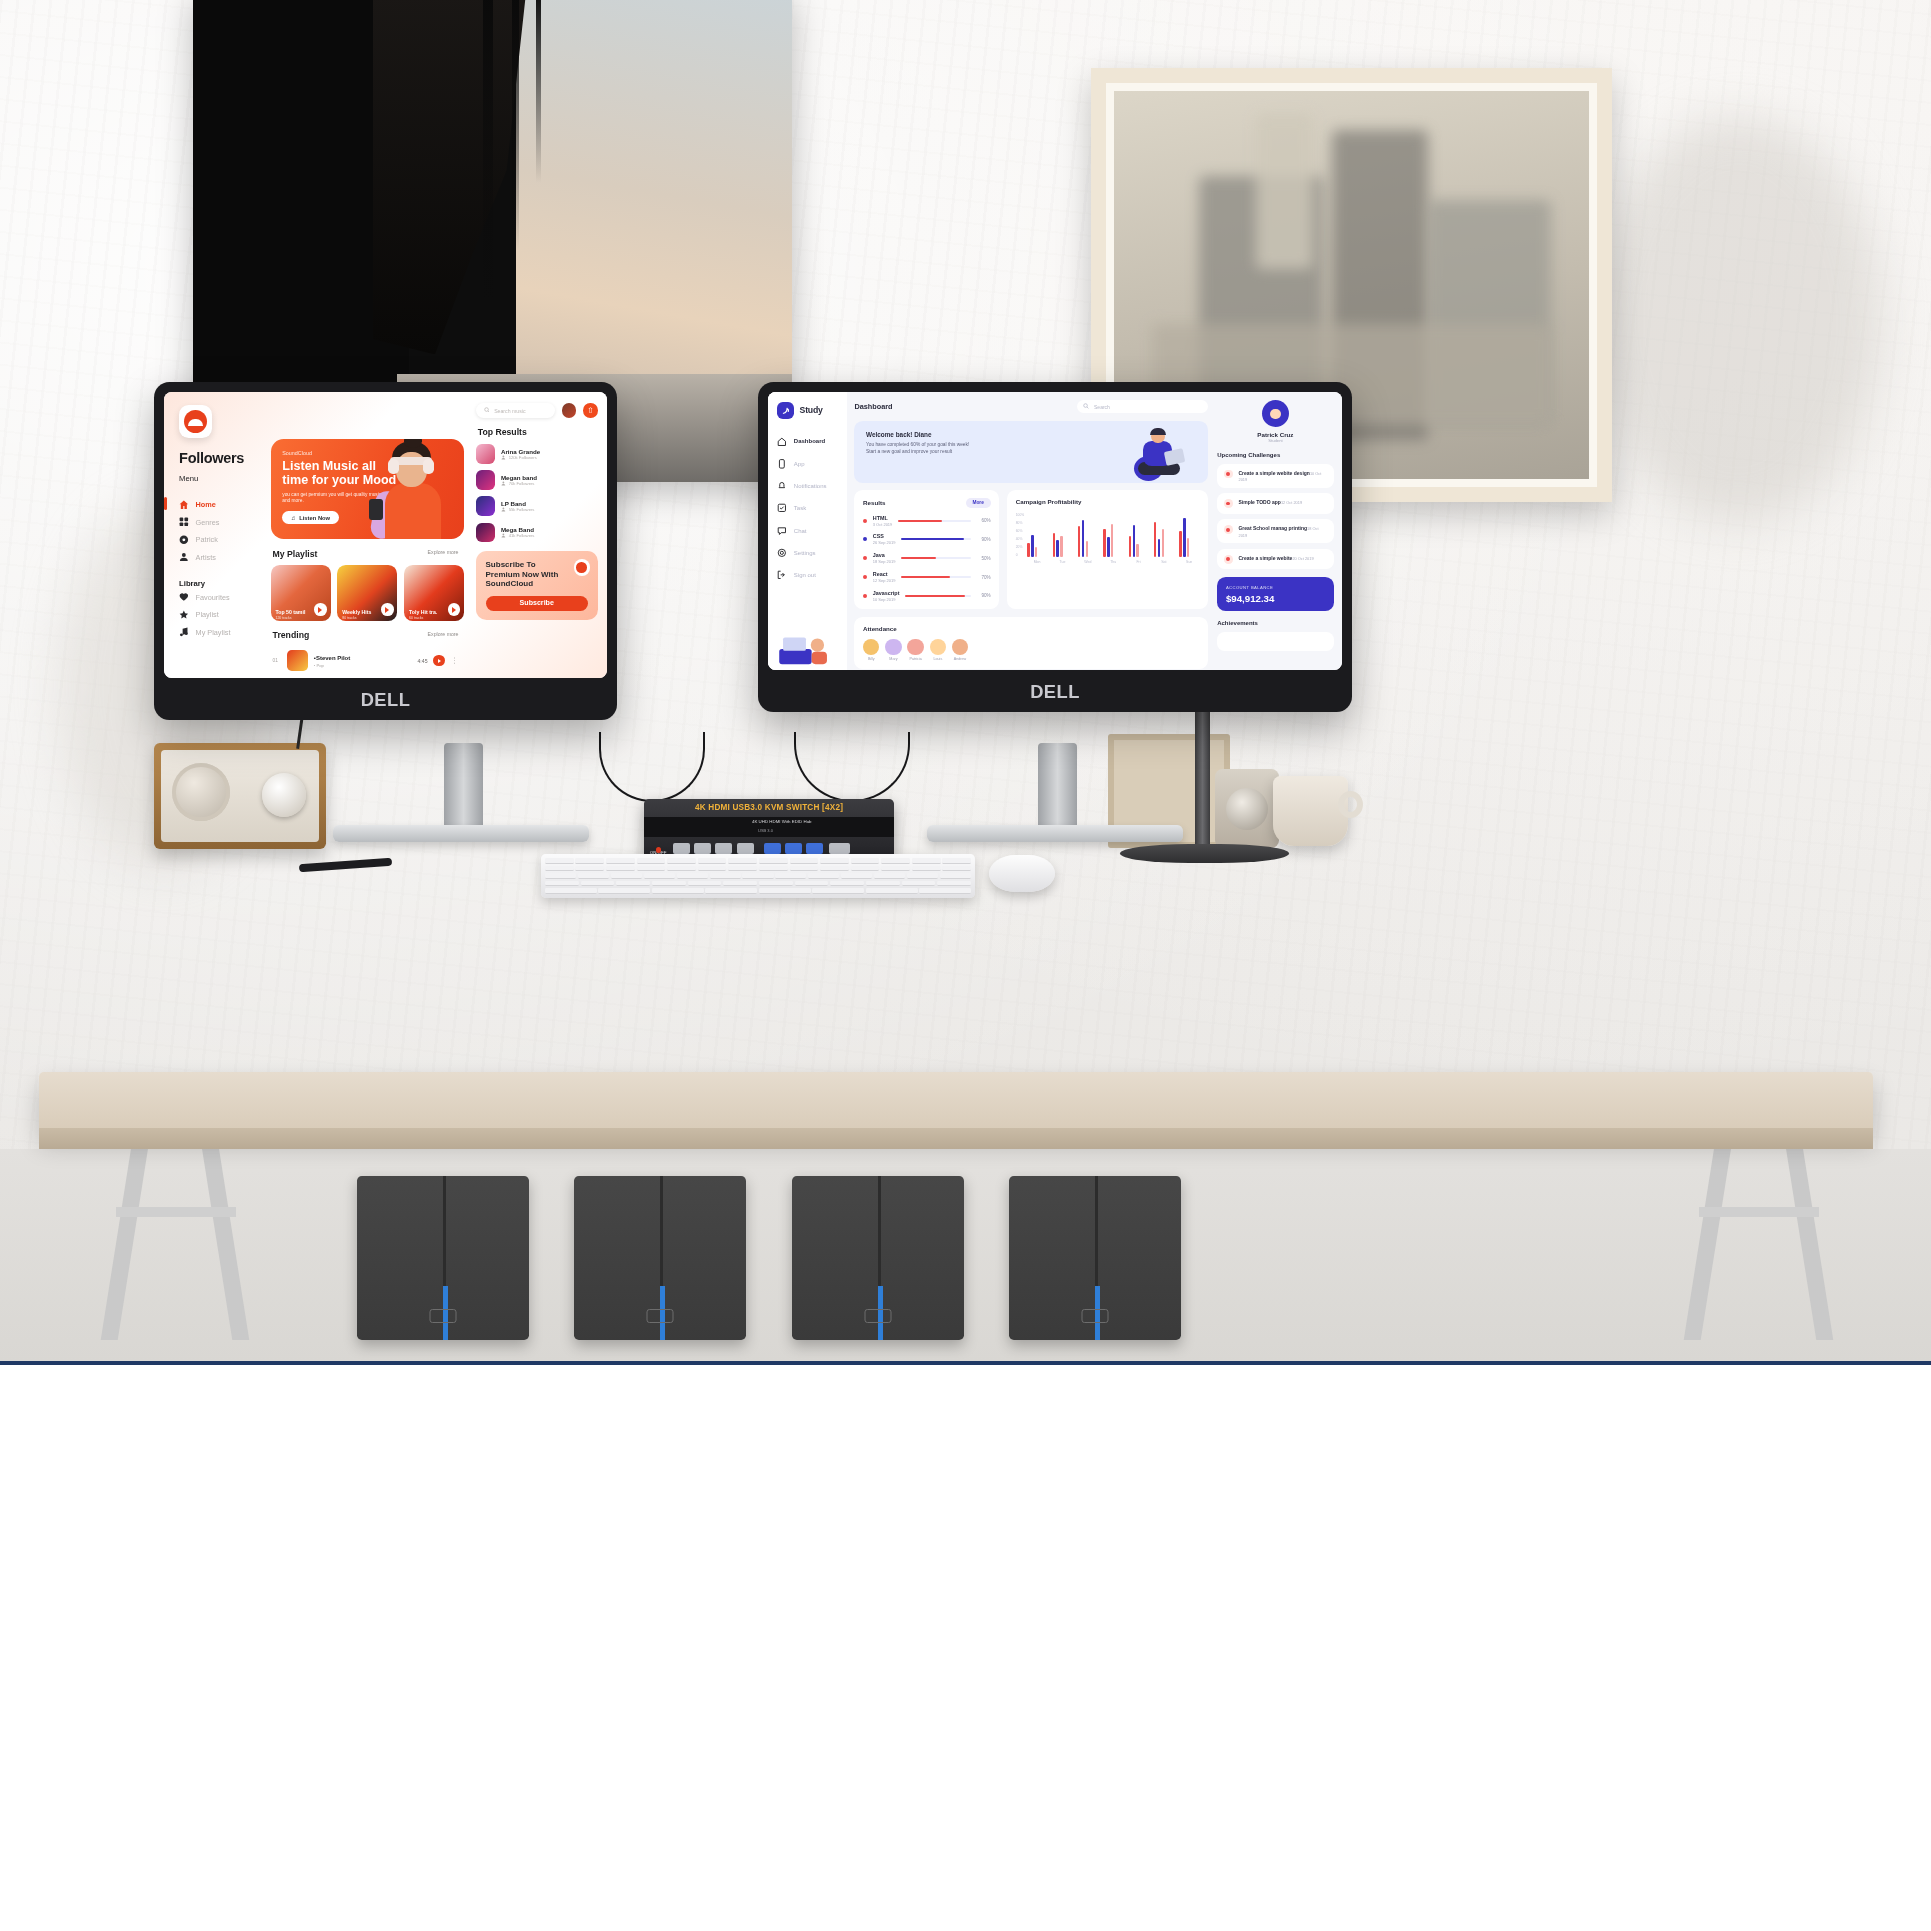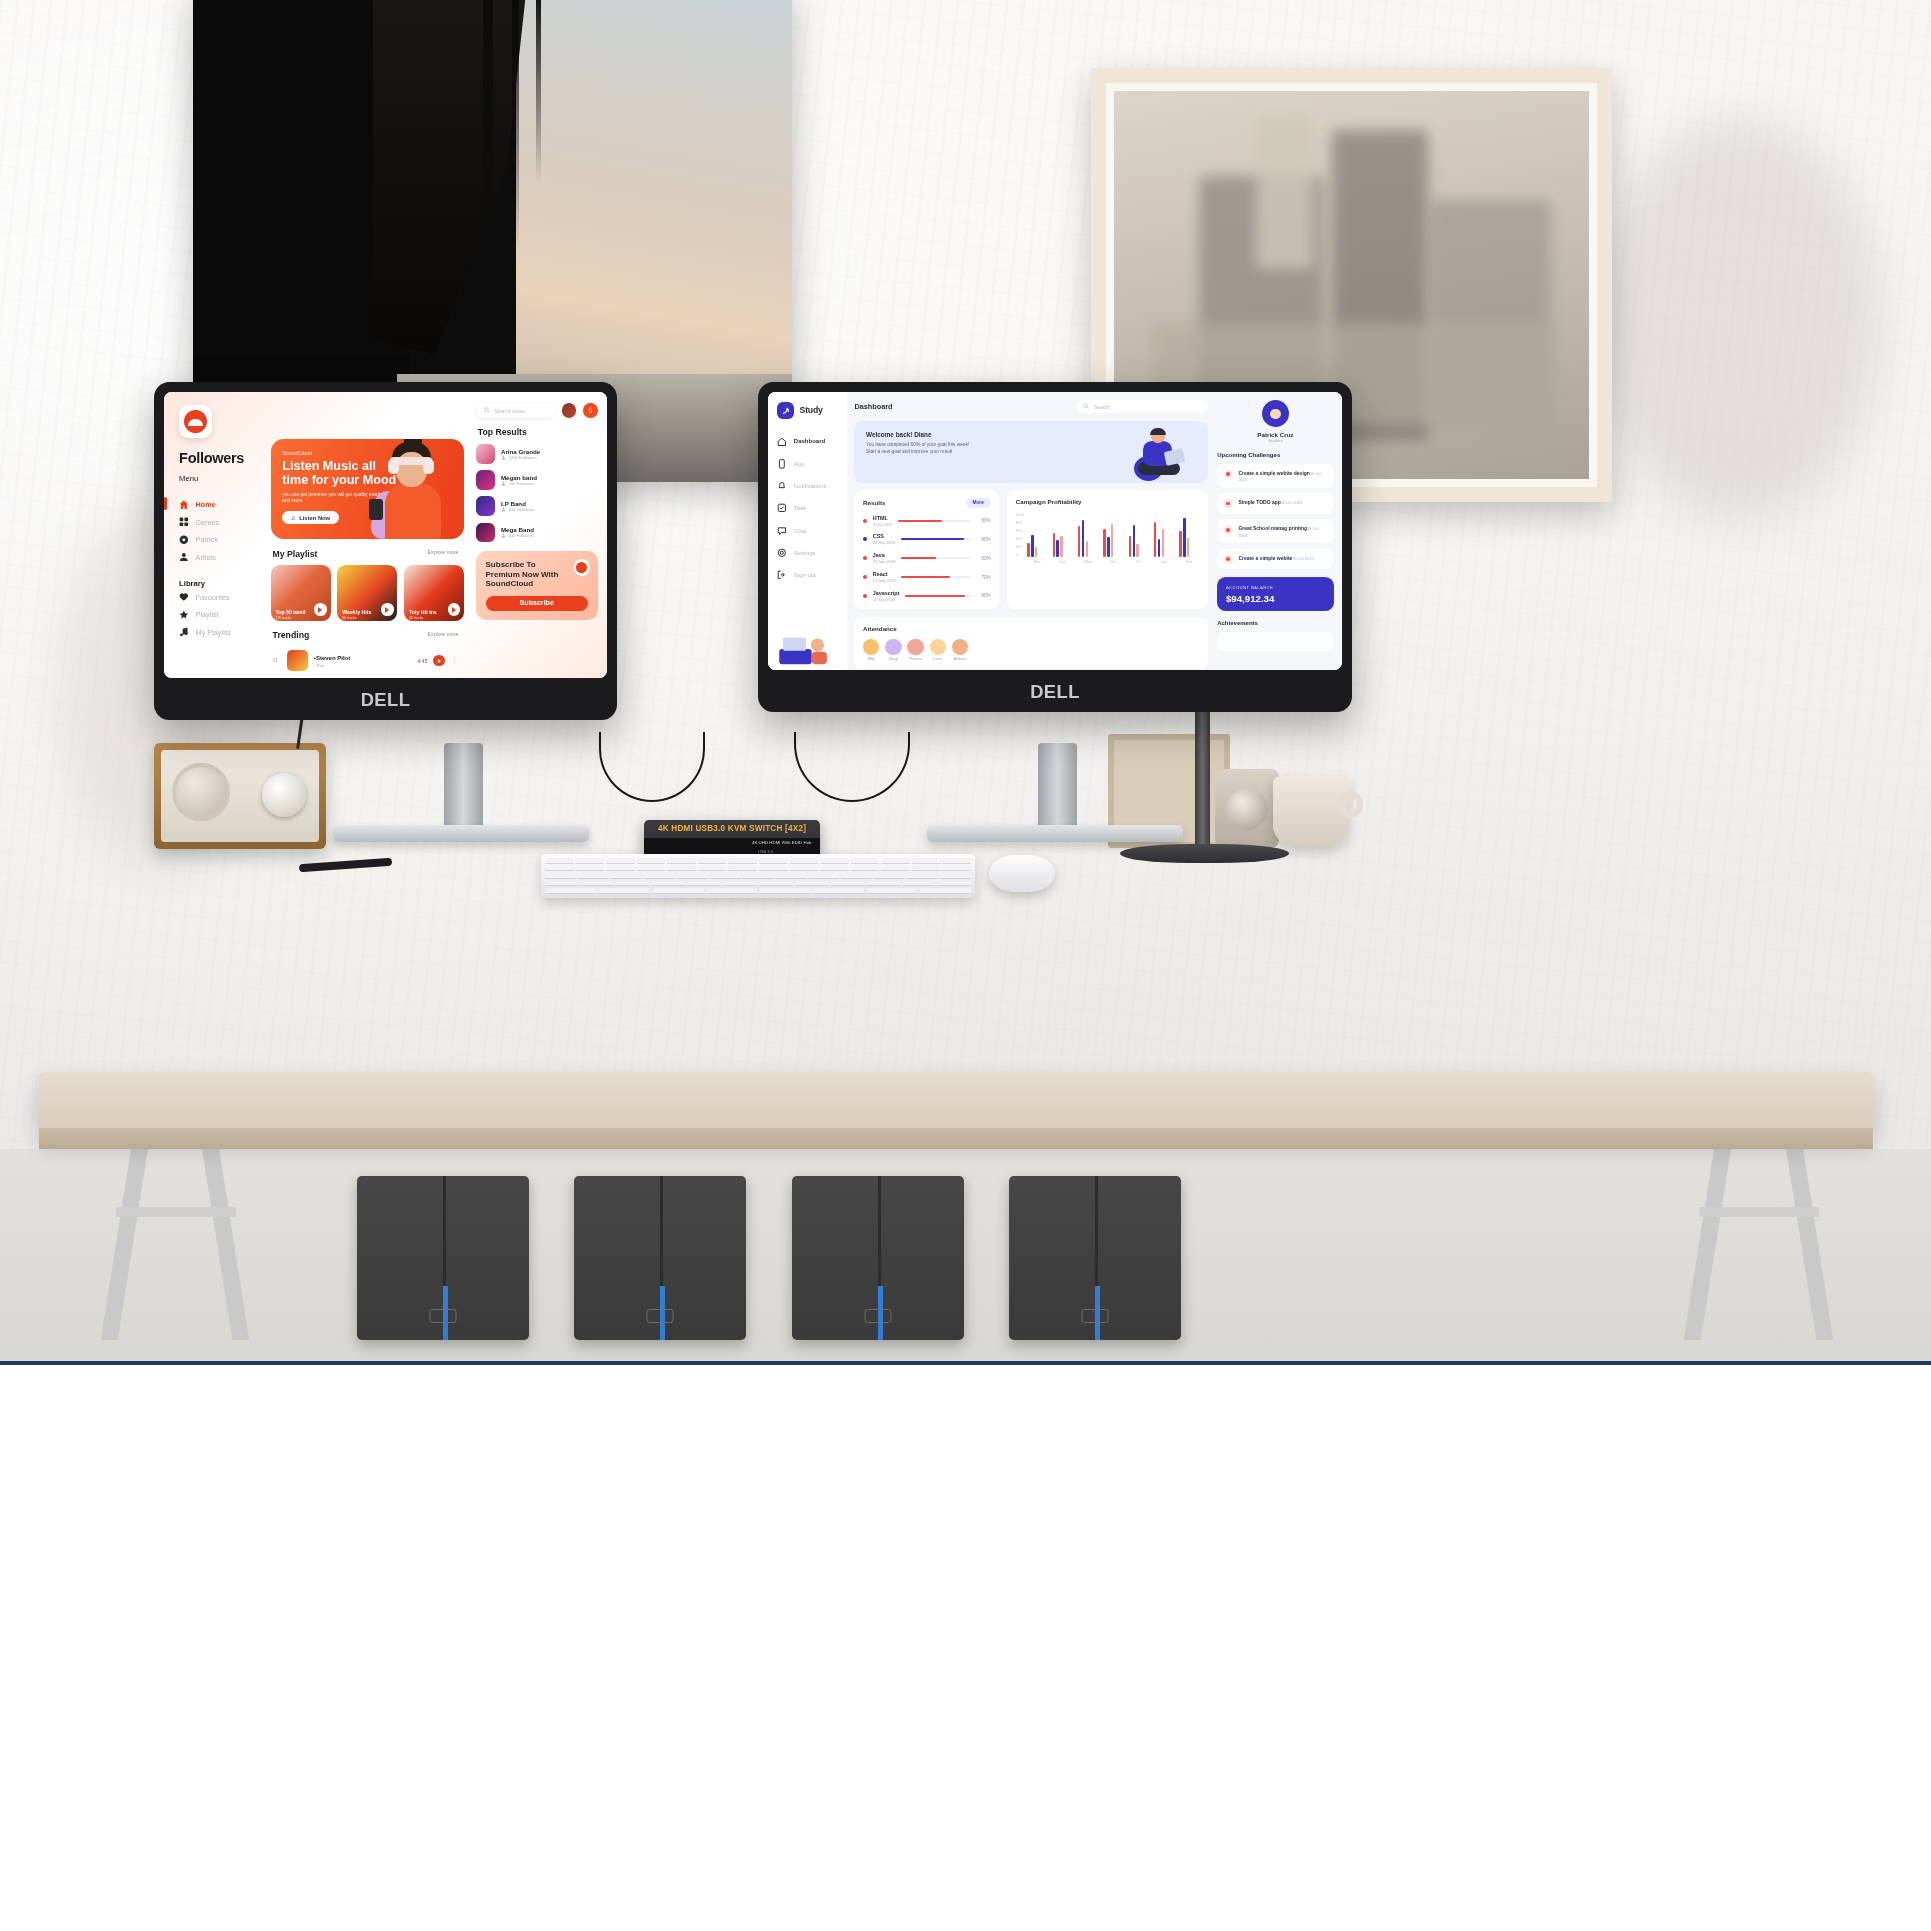--- a/index.html
+++ b/index.html
@@ -79,23 +79,23 @@
   .neckL { left:444px; top:743px; width:39px; height:89px; }
   .baseL { left:333px; top:825px; width:256px; }
   .neckR { left:1038px; top:743px; width:39px; height:89px; }
   .baseR { left:927px; top:825px; width:256px; }
   .armPole { position:absolute; left:1195px; top:676px; width:15.4px; height:183px; background:linear-gradient(90deg,#3a3a3c,#6b6b6e,#3a3a3c); border-radius:2.9px;}
   .armBase { position:absolute; left:1120px; top:844px; width:169px; height:19.3px; border-radius:50%/60%;
              background:linear-gradient(180deg,#4a4a4c,#2e2e30); }
   .armArm  { position:absolute; left:1130px; top:676px; width:77px; height:11.6px; background:#4a4a4c; border-radius:3.9px; }
 
   
-  .kvm { position:absolute; left:644px; top:799px; width:176px; height:60px;
+  .kvm { position:absolute; left:644px; top:799px; width:250px; height:60px;
          background:linear-gradient(180deg,#3c3c40,#232327); border-radius:4.8px;
-         box-shadow:0 6.8px 15.4px rgba(0,0,0,.35);margin-top:21px; }
+         box-shadow:0 6.8px 15.4px rgba(0,0,0,.35); }
   .kvm .band { position:absolute; left:0; right:0; top:18.3px; height:19.3px; background:#121214; }
   .kvm .ttl { position:absolute; left:0; right:0; top:3.9px; text-align:center; color:#f2b33a; font-size:8.2px; font-weight:700; letter-spacing:0.2px;}
   .kvm .sub { position:absolute; left:108px; top:20px; color:#d8d8dc; font-size:4.4px; }
   .kvm .sub2{ position:absolute; left:114px; top:29px; color:#9a9aa0; font-size:4px; }
   .kvm .prt { position:absolute; bottom:4.8px; height:11.6px; border-radius:1.9px; background:#b9bcc2; }
   .kvm .prtb{ position:absolute; bottom:4.8px; height:11.6px; border-radius:1.9px; background:#3f6fd8; }
   .kvm .onoff{ position:absolute; left:5.8px; bottom:3.9px; color:#e5e5e8; font-size:4.4px; }
   .cable { position:absolute; border:2.9px solid #18181a; border-top:none; border-radius:0 0 116px 116px; }
 
   

